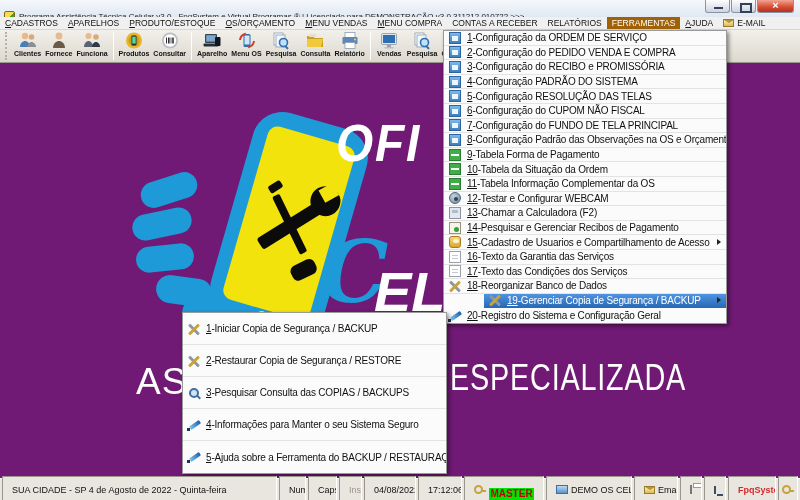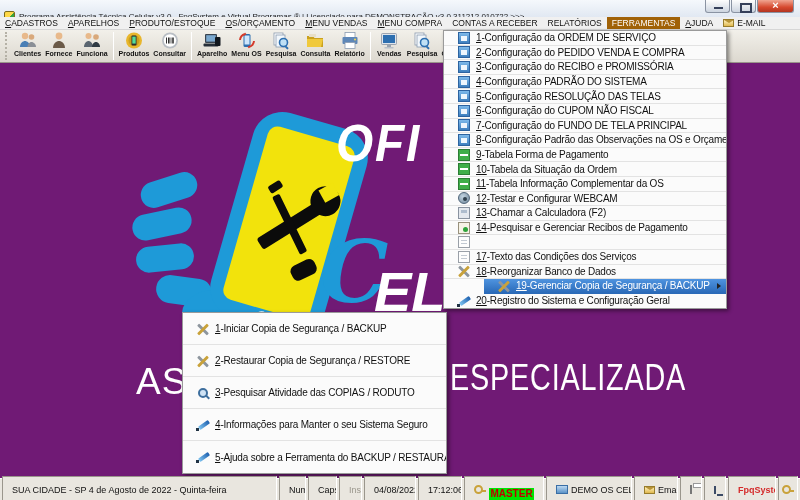--- a/index.html
+++ b/index.html
@@ -61,21 +61,21 @@
   .w-esp{left:450px;top:294px;font-size:36px;letter-spacing:1px;transform:scaleX(.8);transform-origin:left;}
 
   .handart{position:absolute;left:112px;top:26px;}
 
   
   .menu{position:absolute;background:#fbfbfb;border:1px solid #9a9a9a;
     box-shadow:2px 2px 4px rgba(0,0,0,.45);font-size:10px;color:#111;letter-spacing:-.2px;}
   .menu-main{left:443px;top:30px;width:284px;}
   .menu-sub{left:182px;top:312px;width:265px;}
   .mi{display:flex;align-items:center;height:14.6px;border-bottom:1px solid #e3e3e3;
-    padding:0 12px;white-space:nowrap;overflow:hidden;position:relative;cursor:default;}
+    padding:0 3px;white-space:nowrap;overflow:hidden;position:relative;cursor:default;}
   .menu-sub .mi{height:32px;}
   .mi:last-child{border-bottom:none;}
   .mi.sel{background:linear-gradient(#4f94e0,#2a6ab8);color:#fff;border-bottom-color:#2a6ab8;margin-left:40px;}
   .mi .u{text-decoration:underline;}
   .mi.has-sub::after{content:"";position:absolute;right:5px;top:50%;margin-top:-3px;
     border-left:4px solid #222;border-top:3px solid transparent;border-bottom:3px solid transparent;}
 
   
   .mic{width:12px;height:12px;position:relative;flex:0 0 12px;margin:0 6px 0 2px;}
   .mic-config{background:linear-gradient(#7db9ea,#3e7fbe);border:1px solid #2c63a0;}
@@ -399,22 +399,27 @@
         <span><span class="u">12</span><span>-Testar e Configurar WEBCAM</span></span>
       </div>
     <div class="mi">
         <span class="mic mic-calc"></span>
         <span><span class="u">13</span><span>-Chamar a Calculadora (F2)</span></span>
       </div>
     <div class="mi">
         <span class="mic mic-recibo"></span>
         <span><span class="u">14</span><span>-Pesquisar e Gerenciar Recibos de Pagamento</span></span>
       </div>
+    <div class="mi has-sub">
+        <span class="mic mic-users"></span>
+        <span><span class="u">15</span><span>-Cadastro de Usuarios e Compartilhamento de Acesso</span></span>
+      </div>
     <div class="mi">
         <span class="mic mic-texto"></span>
+        <span><span class="u">16</span><span>-Texto da Garantia das Serviços</span></span>
       </div>
     <div class="mi">
         <span class="mic mic-texto"></span>
         <span><span class="u">17</span><span>-Texto das Condições dos Serviços</span></span>
       </div>
     <div class="mi">
         <span class="mic mic-tools"></span>
         <span><span class="u">18</span><span>-Reorganizar Banco de Dados</span></span>
       </div>
     <div class="mi sel has-sub">
@@ -431,21 +436,21 @@
     <div class="mi">
         <span class="mic mic-tools"></span>
         <span><span class="u">1</span><span>-Iniciar Copia de Segurança / BACKUP</span></span>
       </div>
     <div class="mi">
         <span class="mic mic-tools"></span>
         <span><span class="u">2</span><span>-Restaurar Copia de Segurança / RESTORE</span></span>
       </div>
     <div class="mi">
         <span class="mic mic-search"></span>
-        <span><span class="u">3</span><span>-Pesquisar Atividade das COPIAS / RODUTO</span></span>
+        <span><span class="u">3</span><span>-Pesquisar Consulta das COPIAS / BACKUPS</span></span>
       </div>
     <div class="mi">
         <span class="mic mic-pen"></span>
         <span><span class="u">4</span><span>-Informações para Manter o seu Sistema Seguro</span></span>
       </div>
     <div class="mi">
         <span class="mic mic-pen"></span>
         <span><span class="u">5</span><span>-Ajuda sobre a Ferramenta do BACKUP / RESTAURAÇÃO</span></span>
       </div>
   </div>

